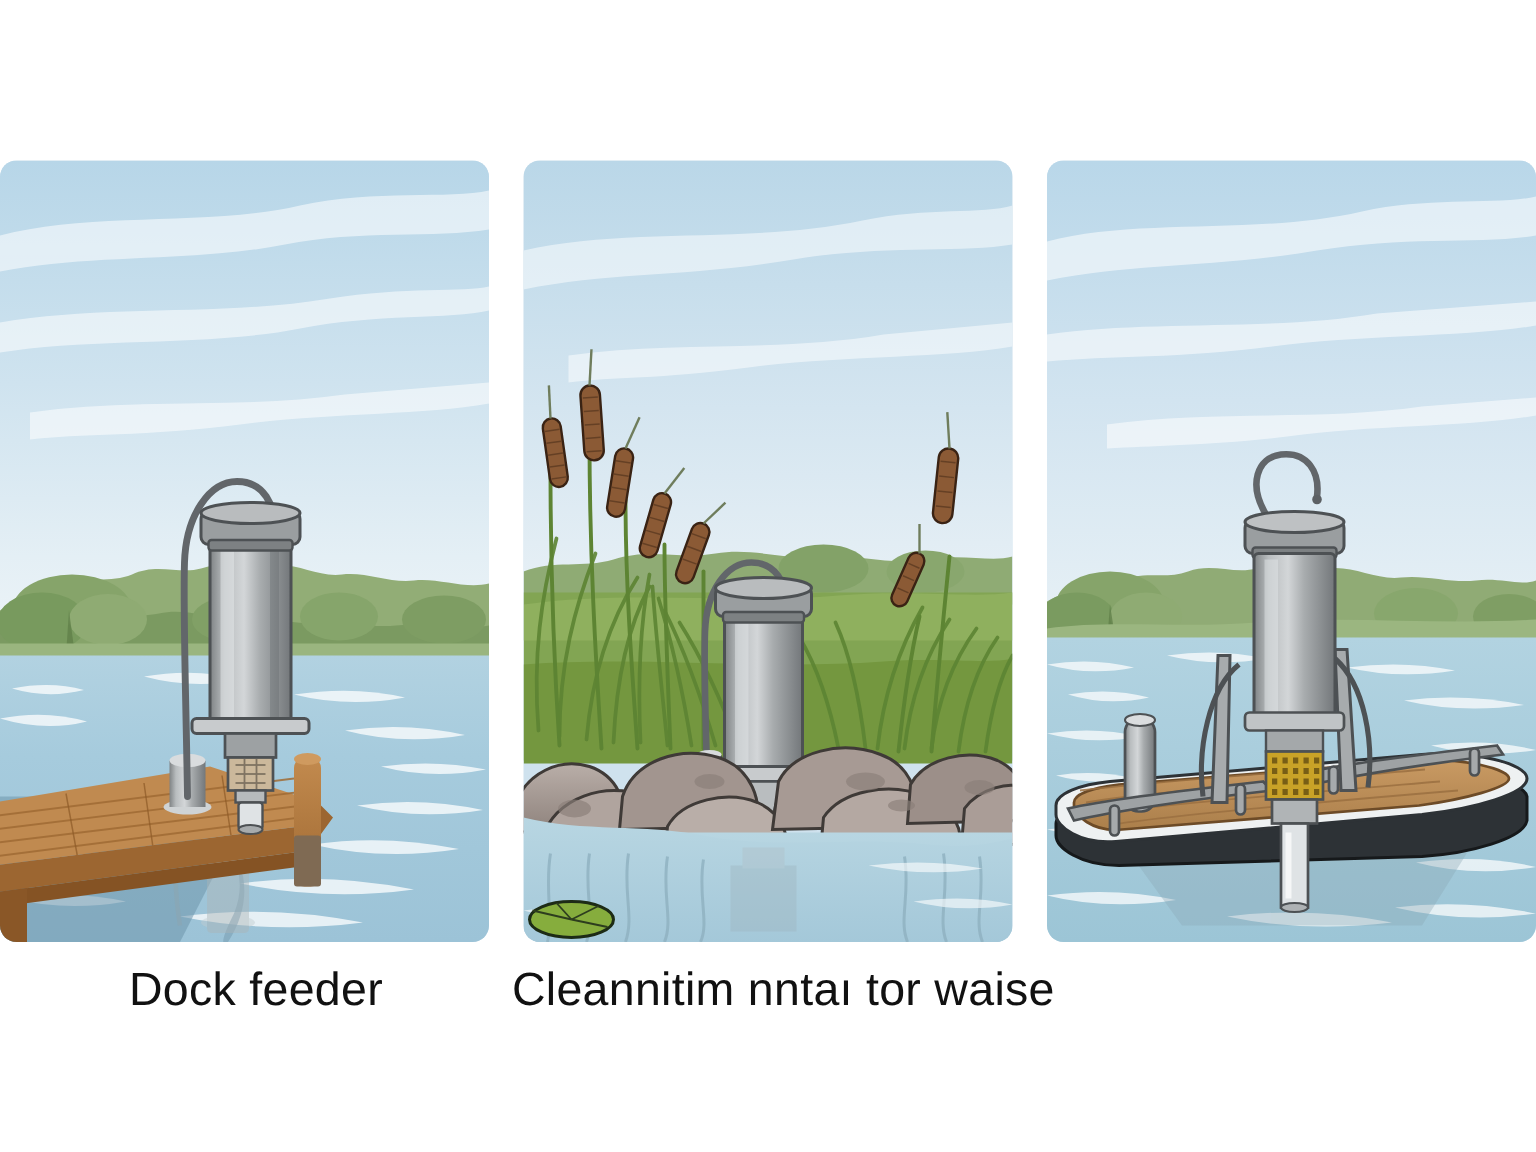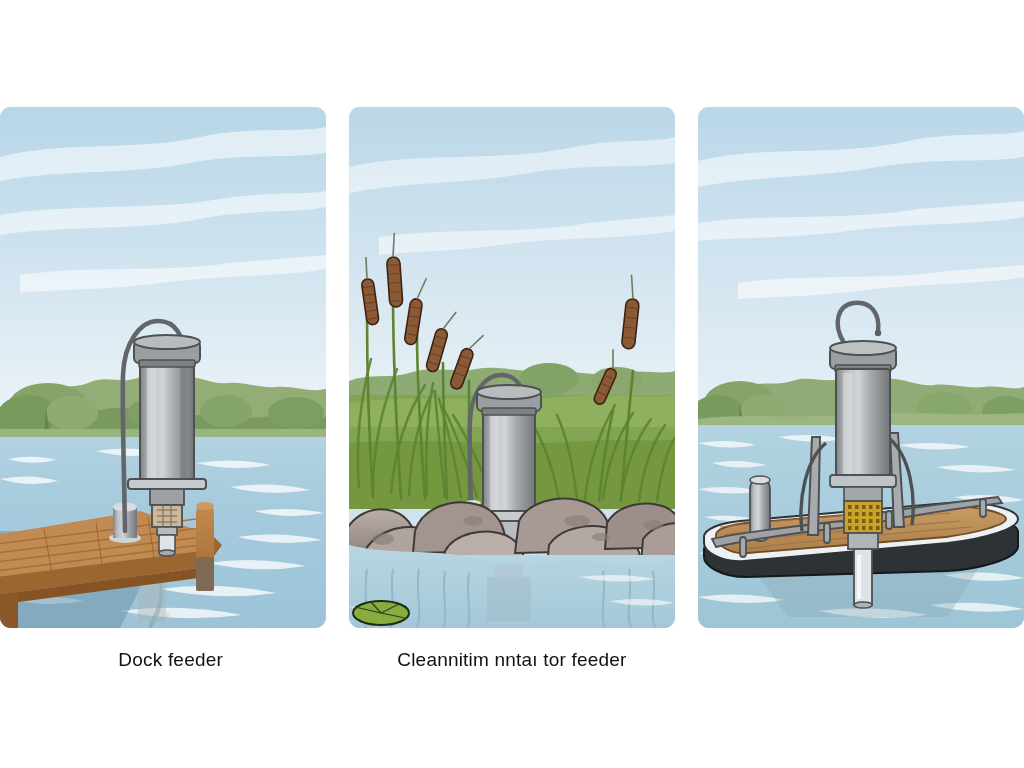--- a/index.html
+++ b/index.html
@@ -44,21 +44,21 @@
   .captions {
     position: absolute;
     left: 0; top: 637px;
     width: 1024px;
     height: 46px;
     display: flex;
   }
   .caption {
     width: 341.3px;
     text-align: center;
-    font-size: 19px;
+    font-size: 31px;
     color: #111111;
     line-height: 46px;
     letter-spacing: .2px;
     white-space: nowrap;
   }
   svg { display: block; }
 </style>
 </head>
 <body>
 
@@ -615,16 +615,16 @@
           <rect x="159" y="448" width="4" height="44" fill="#ffffff" opacity=".7"></rect>
           <ellipse cx="165" cy="498" rx="9" ry="3" fill="#aeb2b4" stroke="#4d5154" stroke-width="1.4"></ellipse>
         </g>
       </svg>
     </div>
 
   </div>
 
   <div class="captions">
     <div class="caption">Dock feeder</div>
-    <div class="caption">Cleannitim nntaı tor feeder</div>
+    <div class="caption">Cleannitim nntaı tor waise</div>
   </div>
 
 </div>
 
 </body></html>

